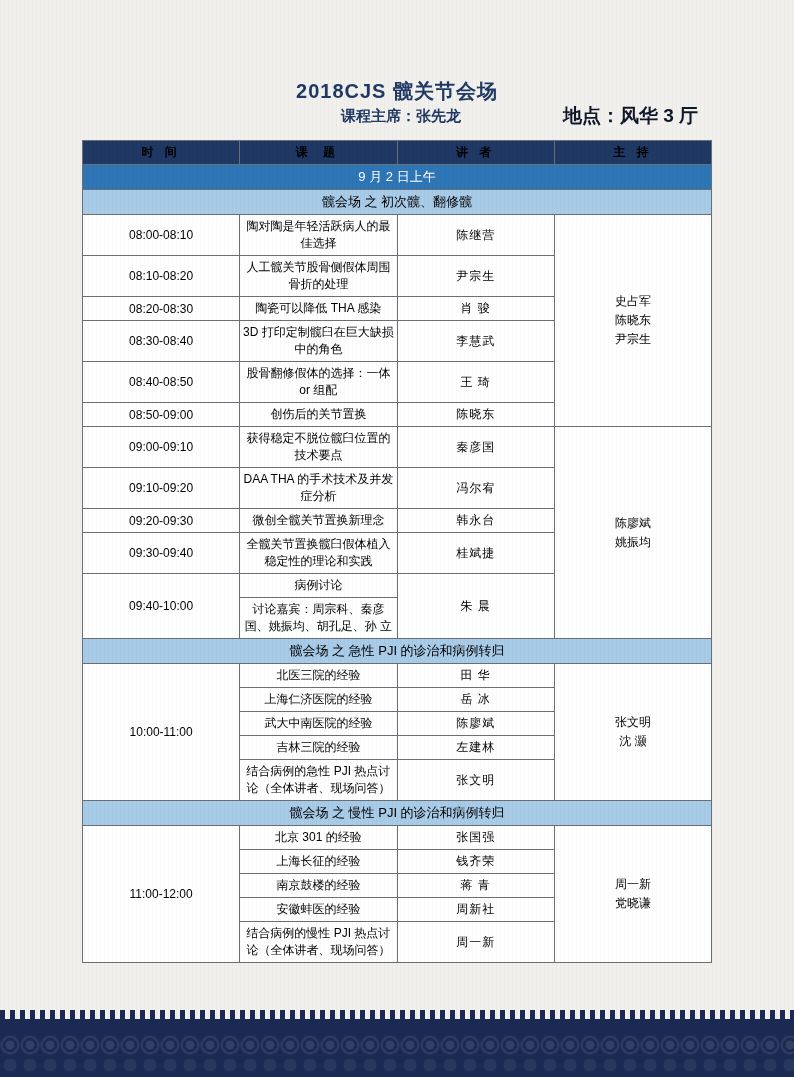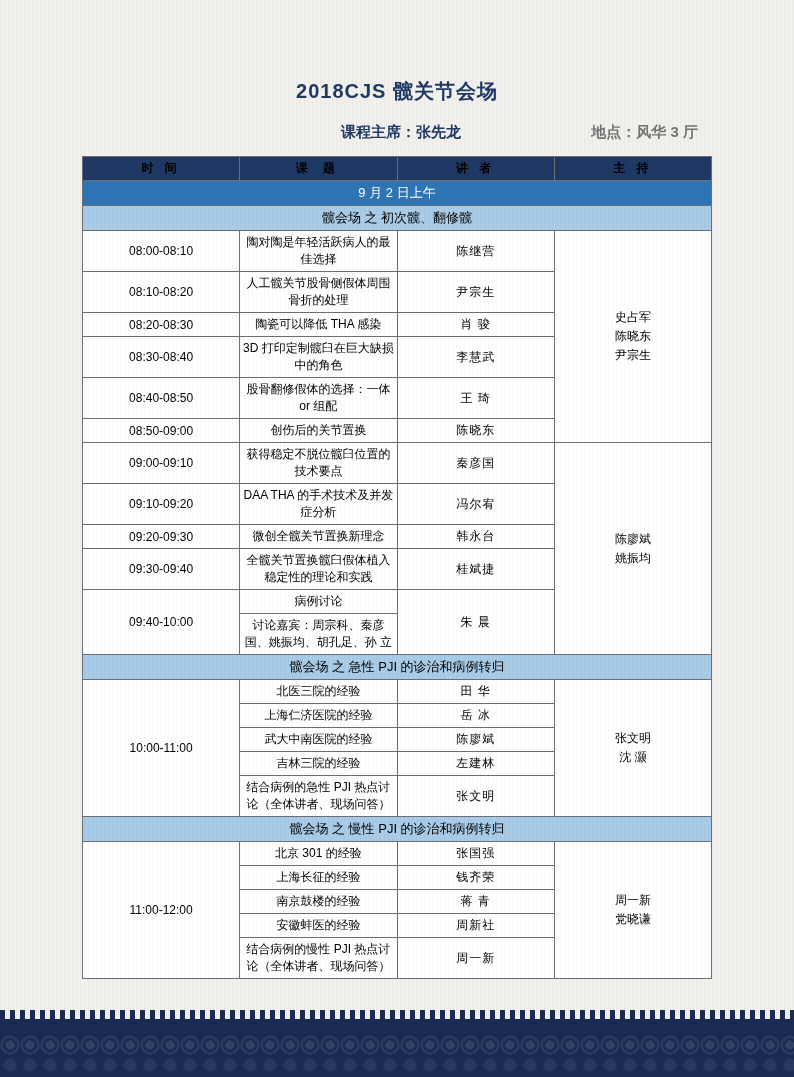--- a/index.html
+++ b/index.html
@@ -39,37 +39,37 @@
   }
   .doc-title {
     color: #1f3864;
     font-size: 20px;
     font-weight: bold;
     letter-spacing: 1px;
     line-height: 26px;
   }
   .subheader {
     position: relative;
-    margin-top: 16px;
+    margin-top: 0;
     height: 24px;
     padding-left: 8px;
   }
   .chair {
     color: #1f3864;
     font-size: 15px;
     font-weight: bold;
     text-align: center;
     line-height: 24px;
   }
   .venue {
     position: absolute;
     right: 96px;
     top: 0;
-    color: #737373;
-    font-size: 15px;
+    color: #0f172a;
+    font-size: 19px;
     font-weight: bold;
     line-height: 24px;
   }
   
   .table-wrap {
     margin: 12px auto 0 auto;
     width: 630px;
   }
   table.sched {
     border-collapse: collapse;

